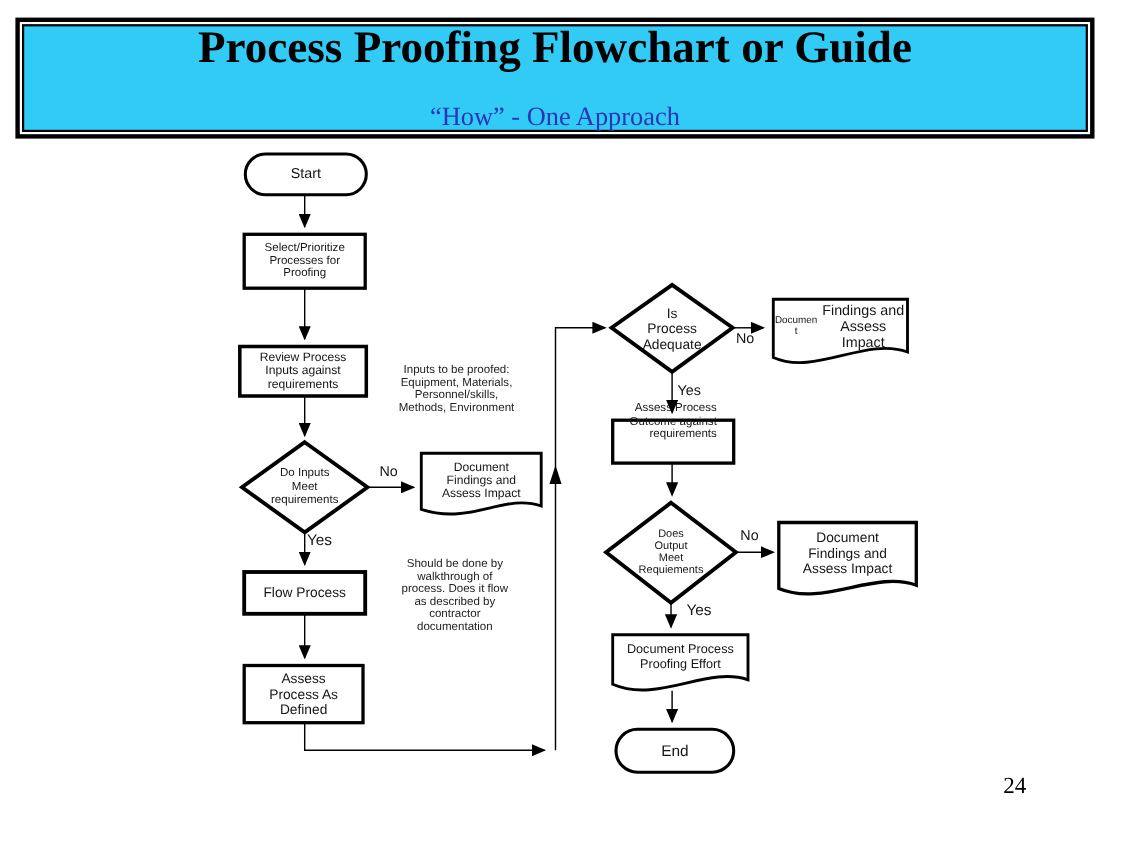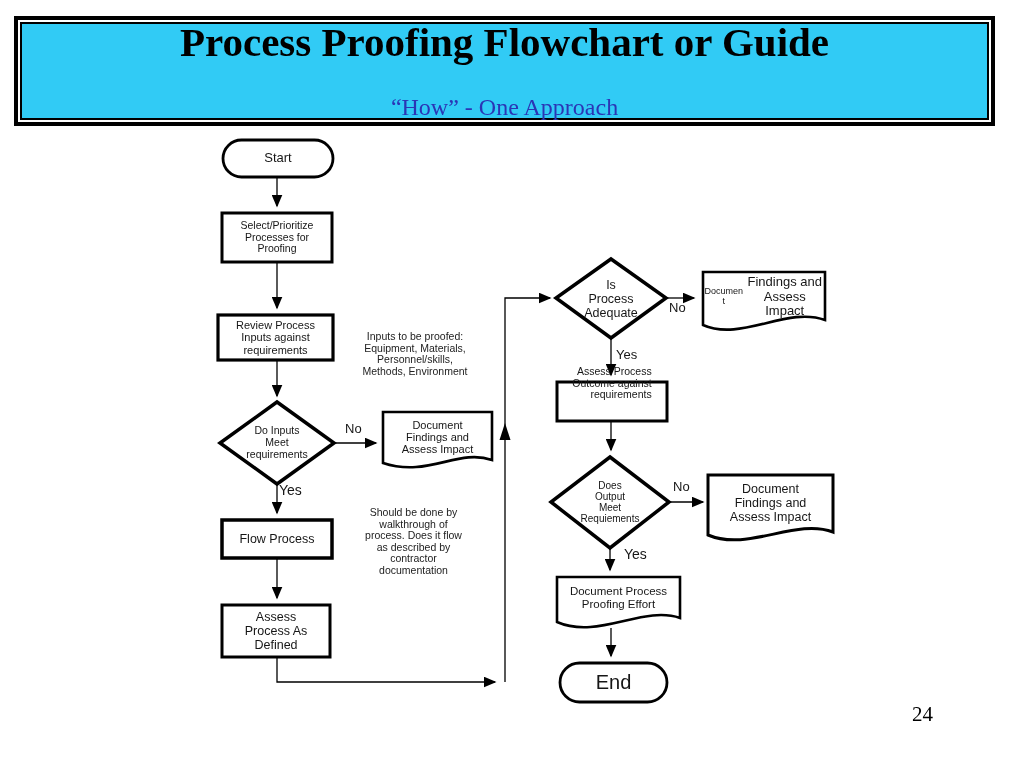--- a/index.html
+++ b/index.html
@@ -109,21 +109,21 @@
 requirements</div>
   <div class="lbl" style="left:552px;top:460px;width:116px;height:84px;font-size:10px;">Does
 Output
 Meet
 Requiements</div>
   <div class="lbl" style="left:708px;top:476px;width:125px;height:54px;font-size:12.5px;">Document
 Findings and
 Assess Impact</div>
   <div class="lbl" style="left:557px;top:579px;width:123px;height:38px;font-size:11.5px;">Document Process
 Proofing Effort</div>
-  <div class="lbl" style="left:560px;top:663px;width:107px;height:39px;font-size:20px;">End</div>
+  <div class="lbl" style="left:560px;top:663px;width:107px;height:39px;font-size:14px;">End</div>
 
   <div class="edge" style="left:345px;top:421px;font-size:13px;">No</div>
   <div class="edge" style="left:279px;top:482px;font-size:14px;">Yes</div>
   <div class="edge" style="left:669px;top:300px;font-size:13px;">No</div>
   <div class="edge" style="left:616px;top:347px;font-size:13px;">Yes</div>
   <div class="edge" style="left:673px;top:479px;font-size:13px;">No</div>
   <div class="edge" style="left:624px;top:546px;font-size:14px;">Yes</div>
 
   <div class="note" style="left:355px;top:331px;width:120px;font-size:10.5px;">Inputs to be proofed:
 Equipment, Materials,

